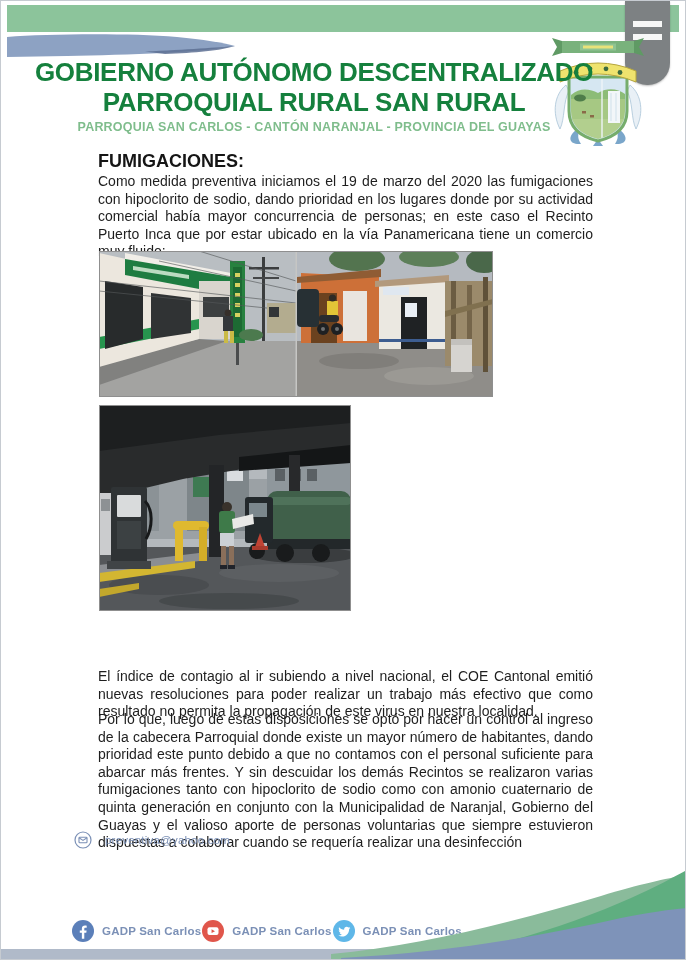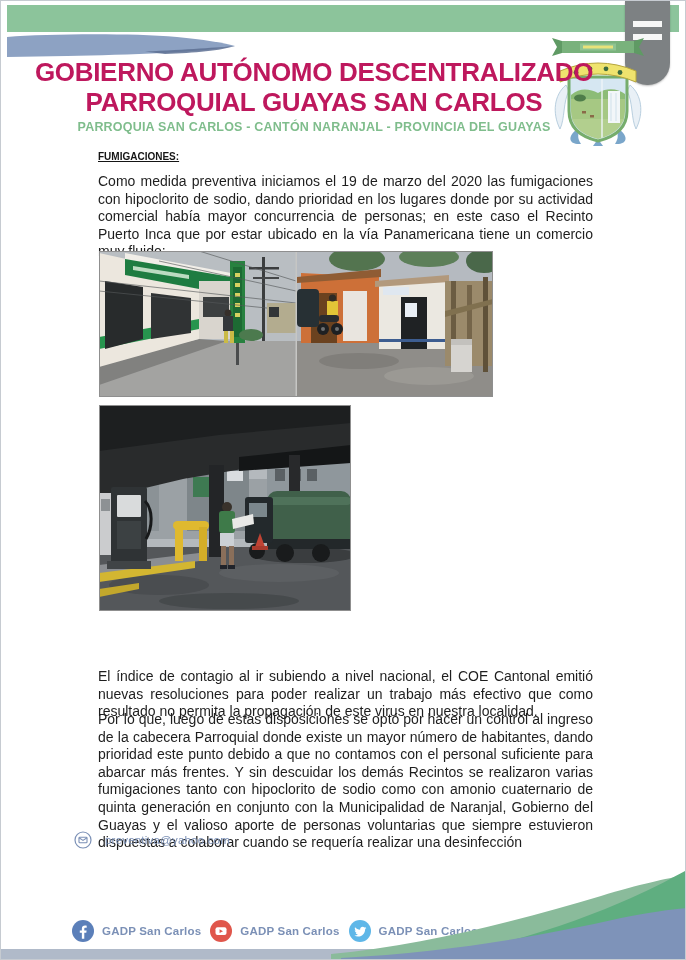--- a/index.html
+++ b/index.html
@@ -16,45 +16,45 @@
     position:absolute;left:624px;top:0;width:45px;height:84px;
     background:#7d8183;border-radius:0 0 22px 22px;cursor:pointer;
     box-shadow:0 1px 2px rgba(0,0,0,.25);
   }
   .menu-tab .bar{position:absolute;left:8px;width:29px;height:5.5px;background:#f7f7f7;}
   .bar1{top:20px;} .bar2{top:33px;}
   .crest{position:absolute;left:551px;top:33px;width:92px;height:112px;}
   
   .title-block{position:absolute;left:10px;top:56px;width:606px;text-align:center;}
   .title-line{
-    font-size:26px;line-height:30px;font-weight:bold;color:#be185d;
+    font-size:26px;line-height:30px;font-weight:bold;color:#15803d;
     letter-spacing:-0.3px;
   }
   .subtitle{
     margin-top:3px;font-size:12.5px;font-weight:bold;color:#7fbd8c;letter-spacing:0.2px;text-align:center;
   }
   
   .section-heading{
-    position:absolute;left:97px;top:150px;font-size:10px;font-weight:bold;color:#151515;text-decoration:underline;
+    position:absolute;left:97px;top:150px;font-size:18px;font-weight:bold;color:#151515;
   }
   .para{
     position:absolute;left:97px;width:495px;font-size:14px;line-height:17.6px;
     text-align:justify;color:#1e1e1e;margin:0;
   }
   .p1{top:172px;} .p2{top:619px;margin-top:48px;} .p3{top:710px;}
   .photo{position:absolute;display:block;margin:0;padding:0;}
   .photo svg{display:block;width:100%;height:100%;}
   .photo1{left:98px;top:250px;width:394px;height:146px;}
   .photo2{left:98px;top:404px;width:252px;height:206px;}
   
   .contacts{position:absolute;left:73px;top:830px;}
   .contact-row{display:flex;align-items:center;height:18px;margin-bottom:5px;}
   .contact-icon{width:18px;height:18px;flex:0 0 18px;}
   .contact-text{margin-left:13px;font-size:11.5px;color:#7b90b6;letter-spacing:0.2px;}
-  .social-row{position:absolute;left:71px;top:919px;display:flex;align-items:center;gap:9px;justify-content:flex-end;}
+  .social-row{position:absolute;left:71px;top:919px;display:flex;align-items:center;gap:1px;justify-content:flex-end;}
   .social-item{display:flex;align-items:center;gap:8px;cursor:pointer;}
   .social-icon{width:22px;height:22px;}
   .social-label{font-size:11.5px;font-weight:bold;color:#7b90b6;letter-spacing:0.2px;}
   .waves{position:absolute;left:0;top:845px;width:686px;height:115px;pointer-events:none;}
 </style>
 </head>
 <body>
 
 <div class="page">
 
@@ -101,21 +101,21 @@
     </g>
     <path d="M8 36 Q46 20 84 36 L84 47 Q46 31 8 47 Z" fill="#efe36e" stroke="#b5a53c" stroke-width="1"></path>
     <circle cx="24" cy="37.5" r="2.4" fill="#3c6b40"></circle>
     <circle cx="38" cy="33.8" r="2.4" fill="#3c6b40"></circle>
     <circle cx="54" cy="33.8" r="2.4" fill="#3c6b40"></circle>
     <circle cx="68" cy="37.5" r="2.4" fill="#3c6b40"></circle>
   </svg>
 
   <div class="title-block">
     <div class="title-line">GOBIERNO AUTÓNOMO DESCENTRALIZADO</div>
-    <div class="title-line">PARROQUIAL GUAYAS SAN CARLOS</div>
+    <div class="title-line">PARROQUIAL RURAL SAN RURAL</div>
     <div class="subtitle">PARROQUIA SAN CARLOS - CANTÓN NARANJAL - PROVINCIA DEL GUAYAS</div>
   </div>
 
   <div class="section-heading">FUMIGACIONES:</div>
   <p class="para p1">Como medida preventiva iniciamos el 19 de marzo del 2020 las fumigaciones con hipoclorito de sodio, dando prioridad en los lugares donde por su actividad comercial había mayor concurrencia de personas; en este caso el Recinto Puerto Inca que por estar ubicado en la vía Panamericana tiene un comercio muy fluido:</p>
 
   <figure class="photo photo1" role="img" aria-label="Fumigación en calles y comercios del Recinto Puerto Inca">
     <svg viewBox="0 0 394 146" preserveAspectRatio="none">
       <rect width="394" height="146" fill="#b9bec2"></rect>
 

